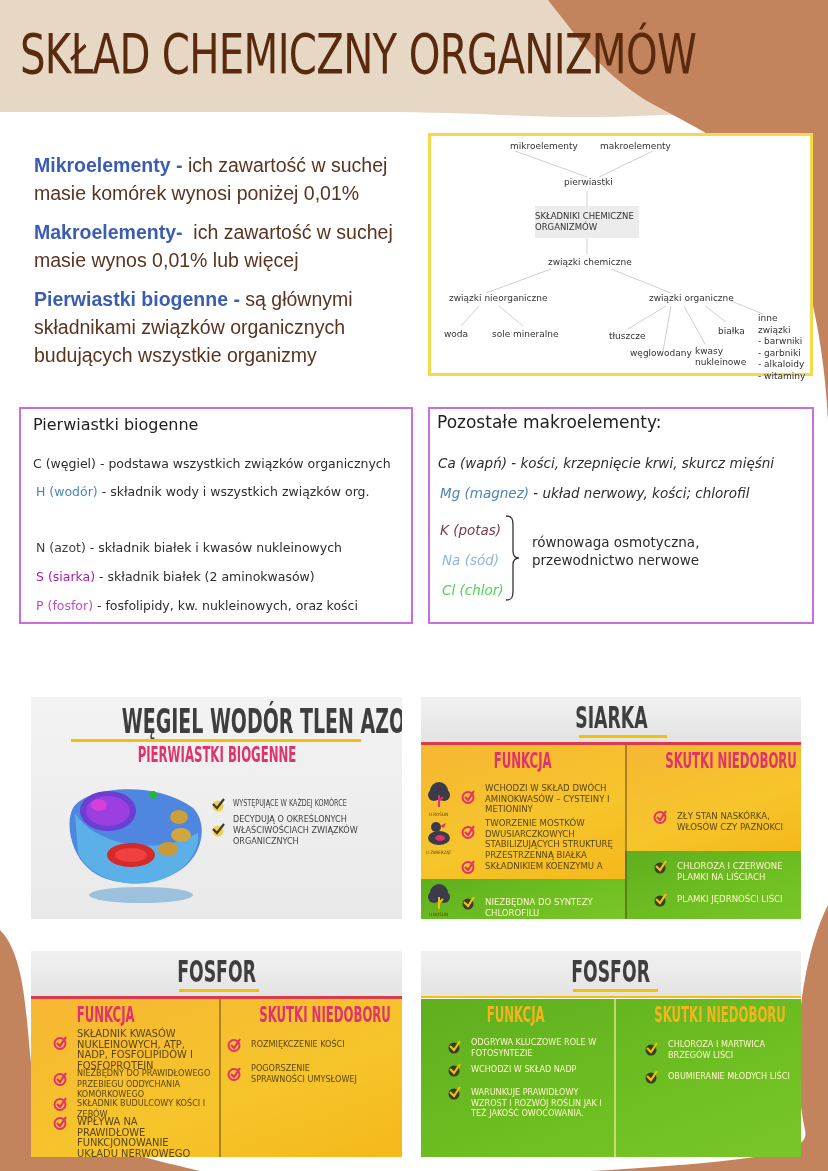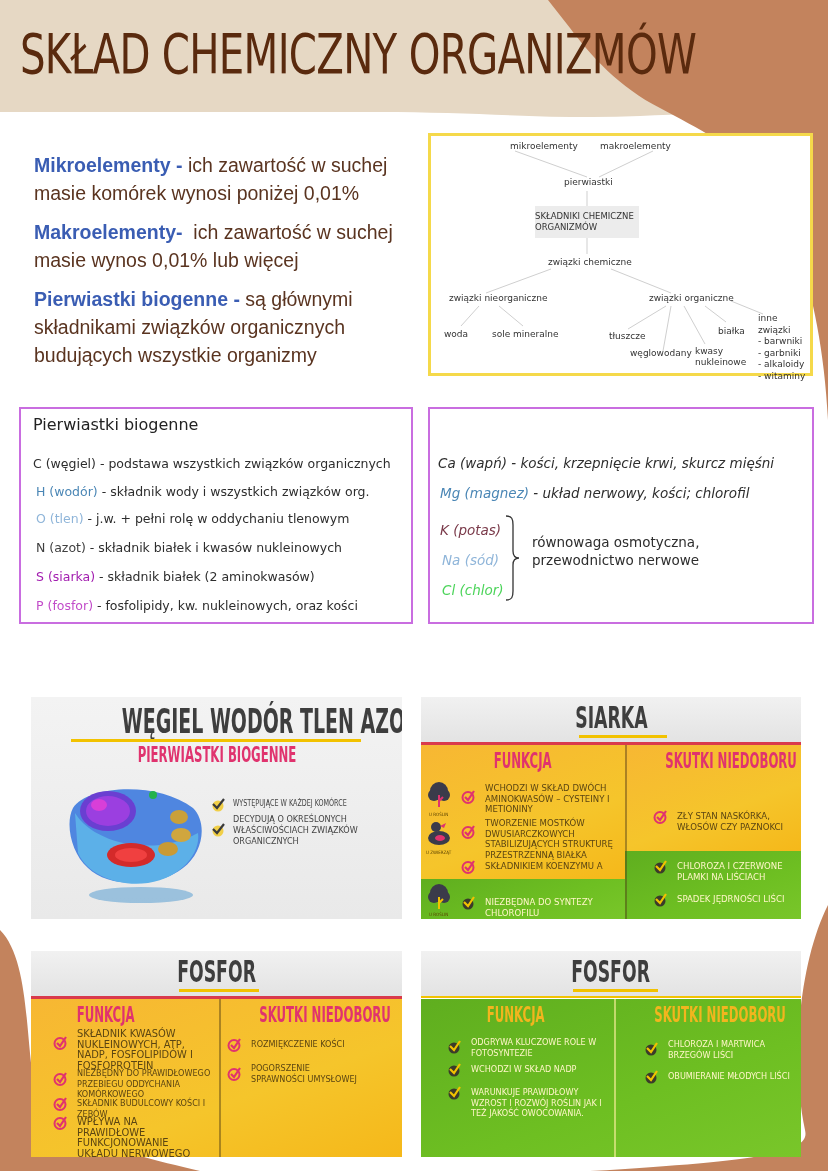--- a/index.html
+++ b/index.html
@@ -168,35 +168,33 @@
 </div>
 
 <div class="purple-box box-biogen">
   <div class="box-heading">Pierwiastki biogenne</div>
   <div class="el-row" style="top:47px">
     <span class="sym" style="color:#2d2d2d">C (węgiel)</span><span> - podstawa wszystkich związków organicznych</span>
   </div>
   <div class="el-row" style="top:75px;left:15px">
     <span class="sym" style="color:#4a86b5">H (wodór)</span><span> - składnik wody i wszystkich związków org.</span>
   </div>
-  <div class="el-row" style="top:102px;left:15px">
-    <span class="sym" style="color:#8fb5d9">O (tlen)</span><span> - j.w. + pełni rolę w oddychaniu tlenowym</span>
-  </div>
   <div class="el-row" style="top:131px;left:15px">
     <span class="sym" style="color:#404040">N (azot)</span><span> - składnik białek i kwasów nukleinowych</span>
   </div>
   <div class="el-row" style="top:160px;left:15px">
     <span class="sym" style="color:#a21caf">S (siarka)</span><span> - składnik białek (2 aminokwasów)</span>
   </div>
   <div class="el-row" style="top:189px;left:15px">
     <span class="sym" style="color:#c24cc9">P (fosfor)</span><span> - fosfolipidy, kw. nukleinowych, oraz kości</span>
   </div>
 </div>
 
 <div class="purple-box box-makro">
+  <div class="box-heading" style="left:7px;top:3px;font-size:17px">Pozostałe makroelementy:</div>
   <div class="makro-row" style="top:46px">
     <span style="color:#2d2d2d">Ca (wapń)</span><span> - kości, krzepnięcie krwi, skurcz mięśni</span>
   </div>
   <div class="makro-row" style="top:76px;left:10px">
     <span style="color:#4a86b5">Mg (magnez)</span><span> - układ nerwowy, kości; chlorofil</span>
   </div>
   <div class="makro-row" style="top:113px;left:10px;color:#7a3a4a">K (potas)</div>
   <div class="makro-row" style="top:143px;left:12px;color:#8fb5d9">Na (sód)</div>
   <div class="makro-row" style="top:173px;left:12px;color:#4cd45a">Cl (chlor)</div>
   <svg class="brace" viewBox="0 0 16 86">
@@ -324,21 +322,21 @@
         <circle cx="7" cy="9" r="5.5" fill="#3b3b2a"></circle>
         <path d="M3 7 L7 11 L13 2" stroke="#f2c200" stroke-width="2.2" fill="none"></path>
       </svg>
     <span>CHLOROZA I CZERWONE PLAMKI NA LIŚCIACH</span>
   </div>
   <div class="item white" style="left:256px;top:197px;width:118px">
     <svg class="check" style="top:-2px" viewBox="0 0 15 15">
         <circle cx="7" cy="9" r="5.5" fill="#3b3b2a"></circle>
         <path d="M3 7 L7 11 L13 2" stroke="#f2c200" stroke-width="2.2" fill="none"></path>
       </svg>
-    <span>SPADEK  JĘDRNOŚCI LIŚCI</span>
+    <span>PLAMKI  JĘDRNOŚCI LIŚCI</span>
   </div>
 </div>
 
 <div class="slide split-slide slide-fosfor-a">
   <div class="top-band"></div>
   <div class="slide-title-text"><span class="cond">FOSFOR</span></div>
   <div class="underline-bar" style="left:148px;top:38px;width:80px"></div>
   <div class="red-line"></div>
   <div class="col yellow-grad" style="left:0;right:0"></div>
   <div class="divider" style="left:188px"></div>

